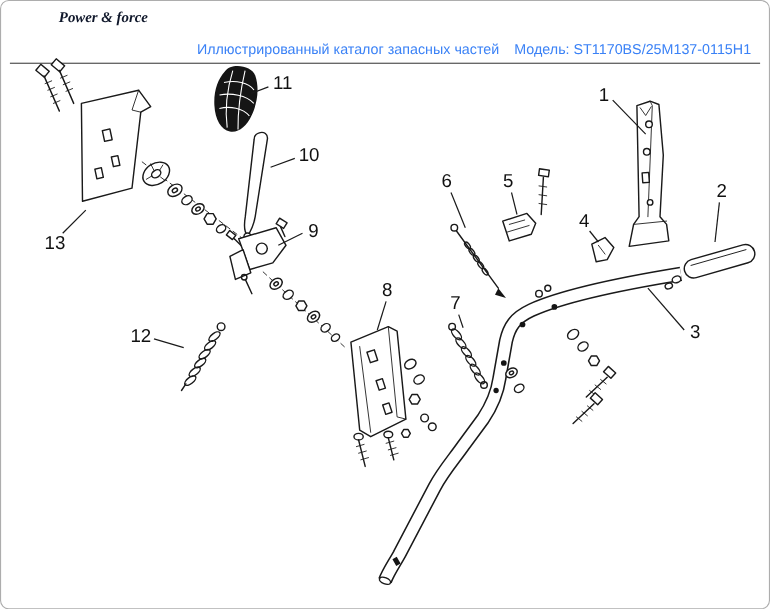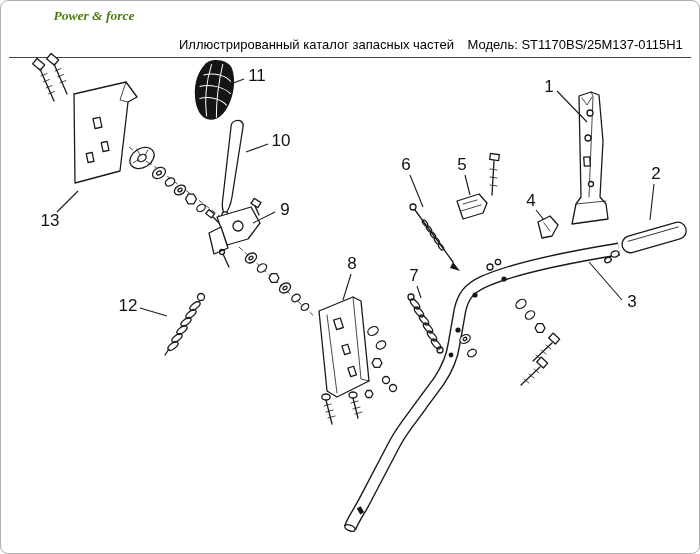--- a/index.html
+++ b/index.html
@@ -12,24 +12,24 @@
   .logo { position:absolute; left:16px; top:6px; width:154px; }
   .logo-name {
     font-family:"Liberation Serif", serif; font-style:italic; font-weight:bold;
     font-size:26px; line-height:1.05; letter-spacing:.5px; text-align:center;
     border-top:3px solid #000; border-bottom:3px solid #000; padding:0 2px 1px 2px;
     color:#000;
   }
   .logo-name sup { font-size:9px; font-style:normal; vertical-align:super; }
   .logo-tagline {
     font-family:"Liberation Serif", serif; font-style:italic; font-weight:bold;
-    font-size:13.5px; text-align:center; color:#4d7c0f; margin-top:1px;
+    font-size:13.5px; text-align:center; color:#0f172a; margin-top:1px;
   }
   .doc-title {
-    position:absolute; left:178px; top:36px; font-size:13px; color:#000000;
+    position:absolute; left:178px; top:36px; font-size:13px; color:#3b82f6;
     white-space:nowrap;
   }
   .doc-title .model { margin-left:10px; }
   .header-rule { position:absolute; left:8px; right:8px; top:56px; border-top:1.5px solid #444; }
 
   
   svg.diagram { position:absolute; left:0; top:0; }
   .fw   { fill:#ffffff; stroke:#1a1a1a; stroke-width:1.3; stroke-linejoin:round; }
   .fb   { fill:#151515; stroke:none; }
   .ln   { fill:none; stroke:#1a1a1a; stroke-width:1.3; stroke-linecap:round; stroke-linejoin:round; }

